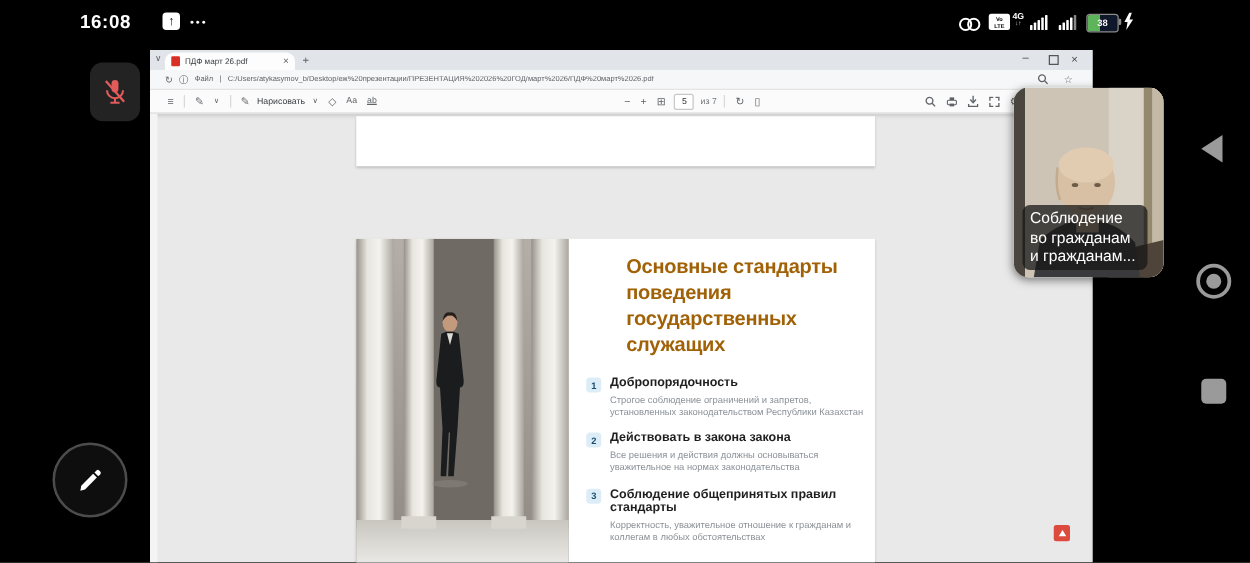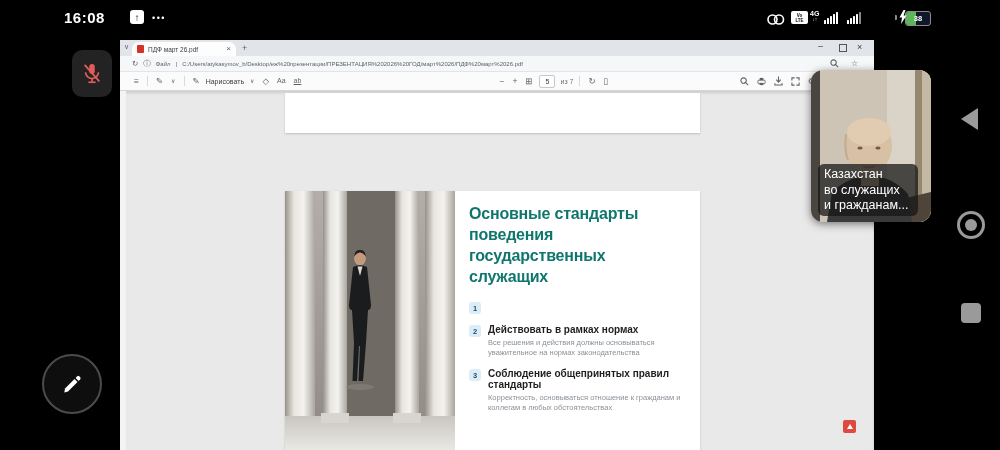--- a/index.html
+++ b/index.html
@@ -11,21 +11,21 @@
   .sb-upload{width:14px;height:14px;background:#fff;border-radius:3px;color:#000;font-size:10px;
              font-weight:bold;display:flex;align-items:center;justify-content:center;}
   .sb-dots{color:#fff;font-size:9px;letter-spacing:1.5px;}
   .volte{width:17px;height:13px;background:#fff;border-radius:2px;color:#000;font-size:4.5px;
          font-weight:bold;display:flex;flex-direction:column;align-items:center;justify-content:center;line-height:5px;}
   .fourg{color:#fff;font-size:7px;font-weight:bold;line-height:7px;text-align:center;}
   .fourg .arr{font-size:5px;line-height:5px;display:block;color:#ddd;}
   .bars{display:flex;align-items:flex-end;gap:1px;height:12px;}
   .bars i{display:block;width:2px;background:#fff;border-radius:.5px;}
   .batt{width:24px;height:13px;border:1px solid #8a8a8a;border-radius:3px;background:#0f172a;
-        position:relative;overflow:hidden;margin-left:36px;}
+        position:relative;overflow:hidden;}
   .batt .fill{position:absolute;left:0;top:0;bottom:0;width:40%;background:#5db45a;}
   .batt .pct{position:absolute;inset:0;display:flex;align-items:center;justify-content:center;
              color:#fff;font-size:7.5px;font-weight:bold;}
   .batt-tip{width:2px;height:5px;background:#8a8a8a;border-radius:0 1px 1px 0;}
   
   .mic-btn{width:40px;height:47px;background:#232323;border-radius:10px;display:flex;
            align-items:center;justify-content:center;}
   .fab{width:56px;height:56px;background:#0e0e0e;border:2px solid #4c4c4c;border-radius:50%;
        display:flex;align-items:center;justify-content:center;}
   .navtri{width:0;height:0;border-top:11px solid transparent;border-bottom:11px solid transparent;
@@ -57,21 +57,21 @@
   .pdfbar .sep{width:1px;height:10px;background:#d9d9d9;margin:0 4px;}
   .pagebox{width:14px;height:11px;background:#fff;border:1px solid #c8c8c8;border-radius:2px;
            font-size:7px;color:#333;display:flex;align-items:center;justify-content:center;margin:0 3px;}
   .viewer{position:absolute;left:0;top:51px;right:0;bottom:0;background:#e9e9e9;box-shadow:inset 0 2px 3px rgba(0,0,0,.12);}
   .viewer .edge{position:absolute;left:0;top:0;bottom:0;width:6px;background:#f4f4f4;}
   .page{position:absolute;left:165px;width:415px;background:#fff;box-shadow:0 1px 2px rgba(0,0,0,.18);}
   
   .slide{top:100px;height:265px;display:flex;}
   .slide .photo{width:170px;height:265px;flex:none;}
   .slide .content{flex:1;padding:12px 8px 0 14px;box-sizing:border-box;}
-  .slide-title{font-size:16px;font-weight:bold;color:#0f766e;line-height:21px;width:185px;letter-spacing:-.2px;}
+  .slide-title{font-size:16px;font-weight:bold;color:#a16207;line-height:21px;width:185px;letter-spacing:-.2px;margin-left:32px;}
   .items{margin-top:14px;}
   .item{display:flex;gap:7px;margin-bottom:10px;}
   .chip{width:12px;height:12px;flex:none;background:#dcedf8;color:#1c4f6e;border-radius:3px;
         font-size:7.5px;font-weight:bold;display:flex;align-items:center;justify-content:center;margin-top:1px;}
   .item h4{margin:0;font-size:10px;font-weight:bold;color:#1f1f1f;}
   .item p{margin:3px 0 0 0;font-size:7.5px;color:#8b9197;line-height:1.35;width:215px;}
   .acro{width:13px;height:13px;background:#dd4b3e;border-radius:2px;display:flex;align-items:center;justify-content:center;}
   .acro i{width:0;height:0;border-left:3px solid transparent;border-right:3px solid transparent;border-bottom:5px solid #fff;}
   
   .tile{left:811px;top:70px;width:120px;height:152px;border-radius:12px;overflow:hidden;
@@ -265,34 +265,36 @@
               <ellipse cx="13" cy="138" rx="14" ry="3" fill="#8d8982" opacity="0.5"></ellipse>
             </g>
           </svg>
         </div>
         <div class="content">
           <div class="slide-title">Основные стандарты поведения государственных служащих</div>
           <div class="items">
             <div class="item">
               <span class="chip">1</span>
               <div>
+                <h4>Добропорядочность</h4>
+                <p>Строгое соблюдение ограничений и запретов, установленных законодательством Республики Казахстан</p>
               </div>
             </div>
             <div class="item">
               <span class="chip">2</span>
               <div>
-                <h4>Действовать в рамках нормах</h4>
+                <h4>Действовать в закона закона</h4>
                 <p>Все решения и действия должны основываться уважительное на нормах законодательства</p>
               </div>
             </div>
             <div class="item">
               <span class="chip">3</span>
               <div>
                 <h4>Соблюдение общепринятых правил стандарты</h4>
-                <p>Корректность, основываться отношение к гражданам и коллегам в любых обстоятельствах</p>
+                <p>Корректность, уважительное отношение к гражданам и коллегам в любых обстоятельствах</p>
               </div>
             </div>
           </div>
         </div>
       </div>
 
       <div class="abs acro" style="left:723px;top:329px;">
           <i></i>
         </div>
     </div>
@@ -309,19 +311,19 @@
       <path d="M16 152 L21 122 Q38 106 59 106 Q81 106 97 124 L101 152 Z" fill="#3a3a3d"></path>
       <path d="M50 104 h18 v12 h-18 Z" fill="#cdb095"></path>
       <ellipse cx="58" cy="76" rx="23" ry="27" fill="#d8c0a4"></ellipse>
       <ellipse cx="58" cy="62" rx="22" ry="14" fill="#e1ccb1"></ellipse>
       <ellipse cx="49" cy="78" rx="2.6" ry="1.6" fill="#6e5c48"></ellipse>
       <ellipse cx="67" cy="78" rx="2.6" ry="1.6" fill="#6e5c48"></ellipse>
       <path d="M52 96 Q58 99 64 96" stroke="#a98c6f" stroke-width="1.4" fill="none"></path>
       <path d="M35 64 Q33 80 37 90" stroke="#c3ab8f" stroke-width="2" fill="none"></path>
     </svg>
     <div class="name">
-      <div>Казахстан</div>
-      <div>во служащих</div>
+      <div>Соблюдение</div>
+      <div>во гражданам</div>
       <div>и гражданам...</div>
     </div>
   </div>
 
 </div>
 
 </body></html>

